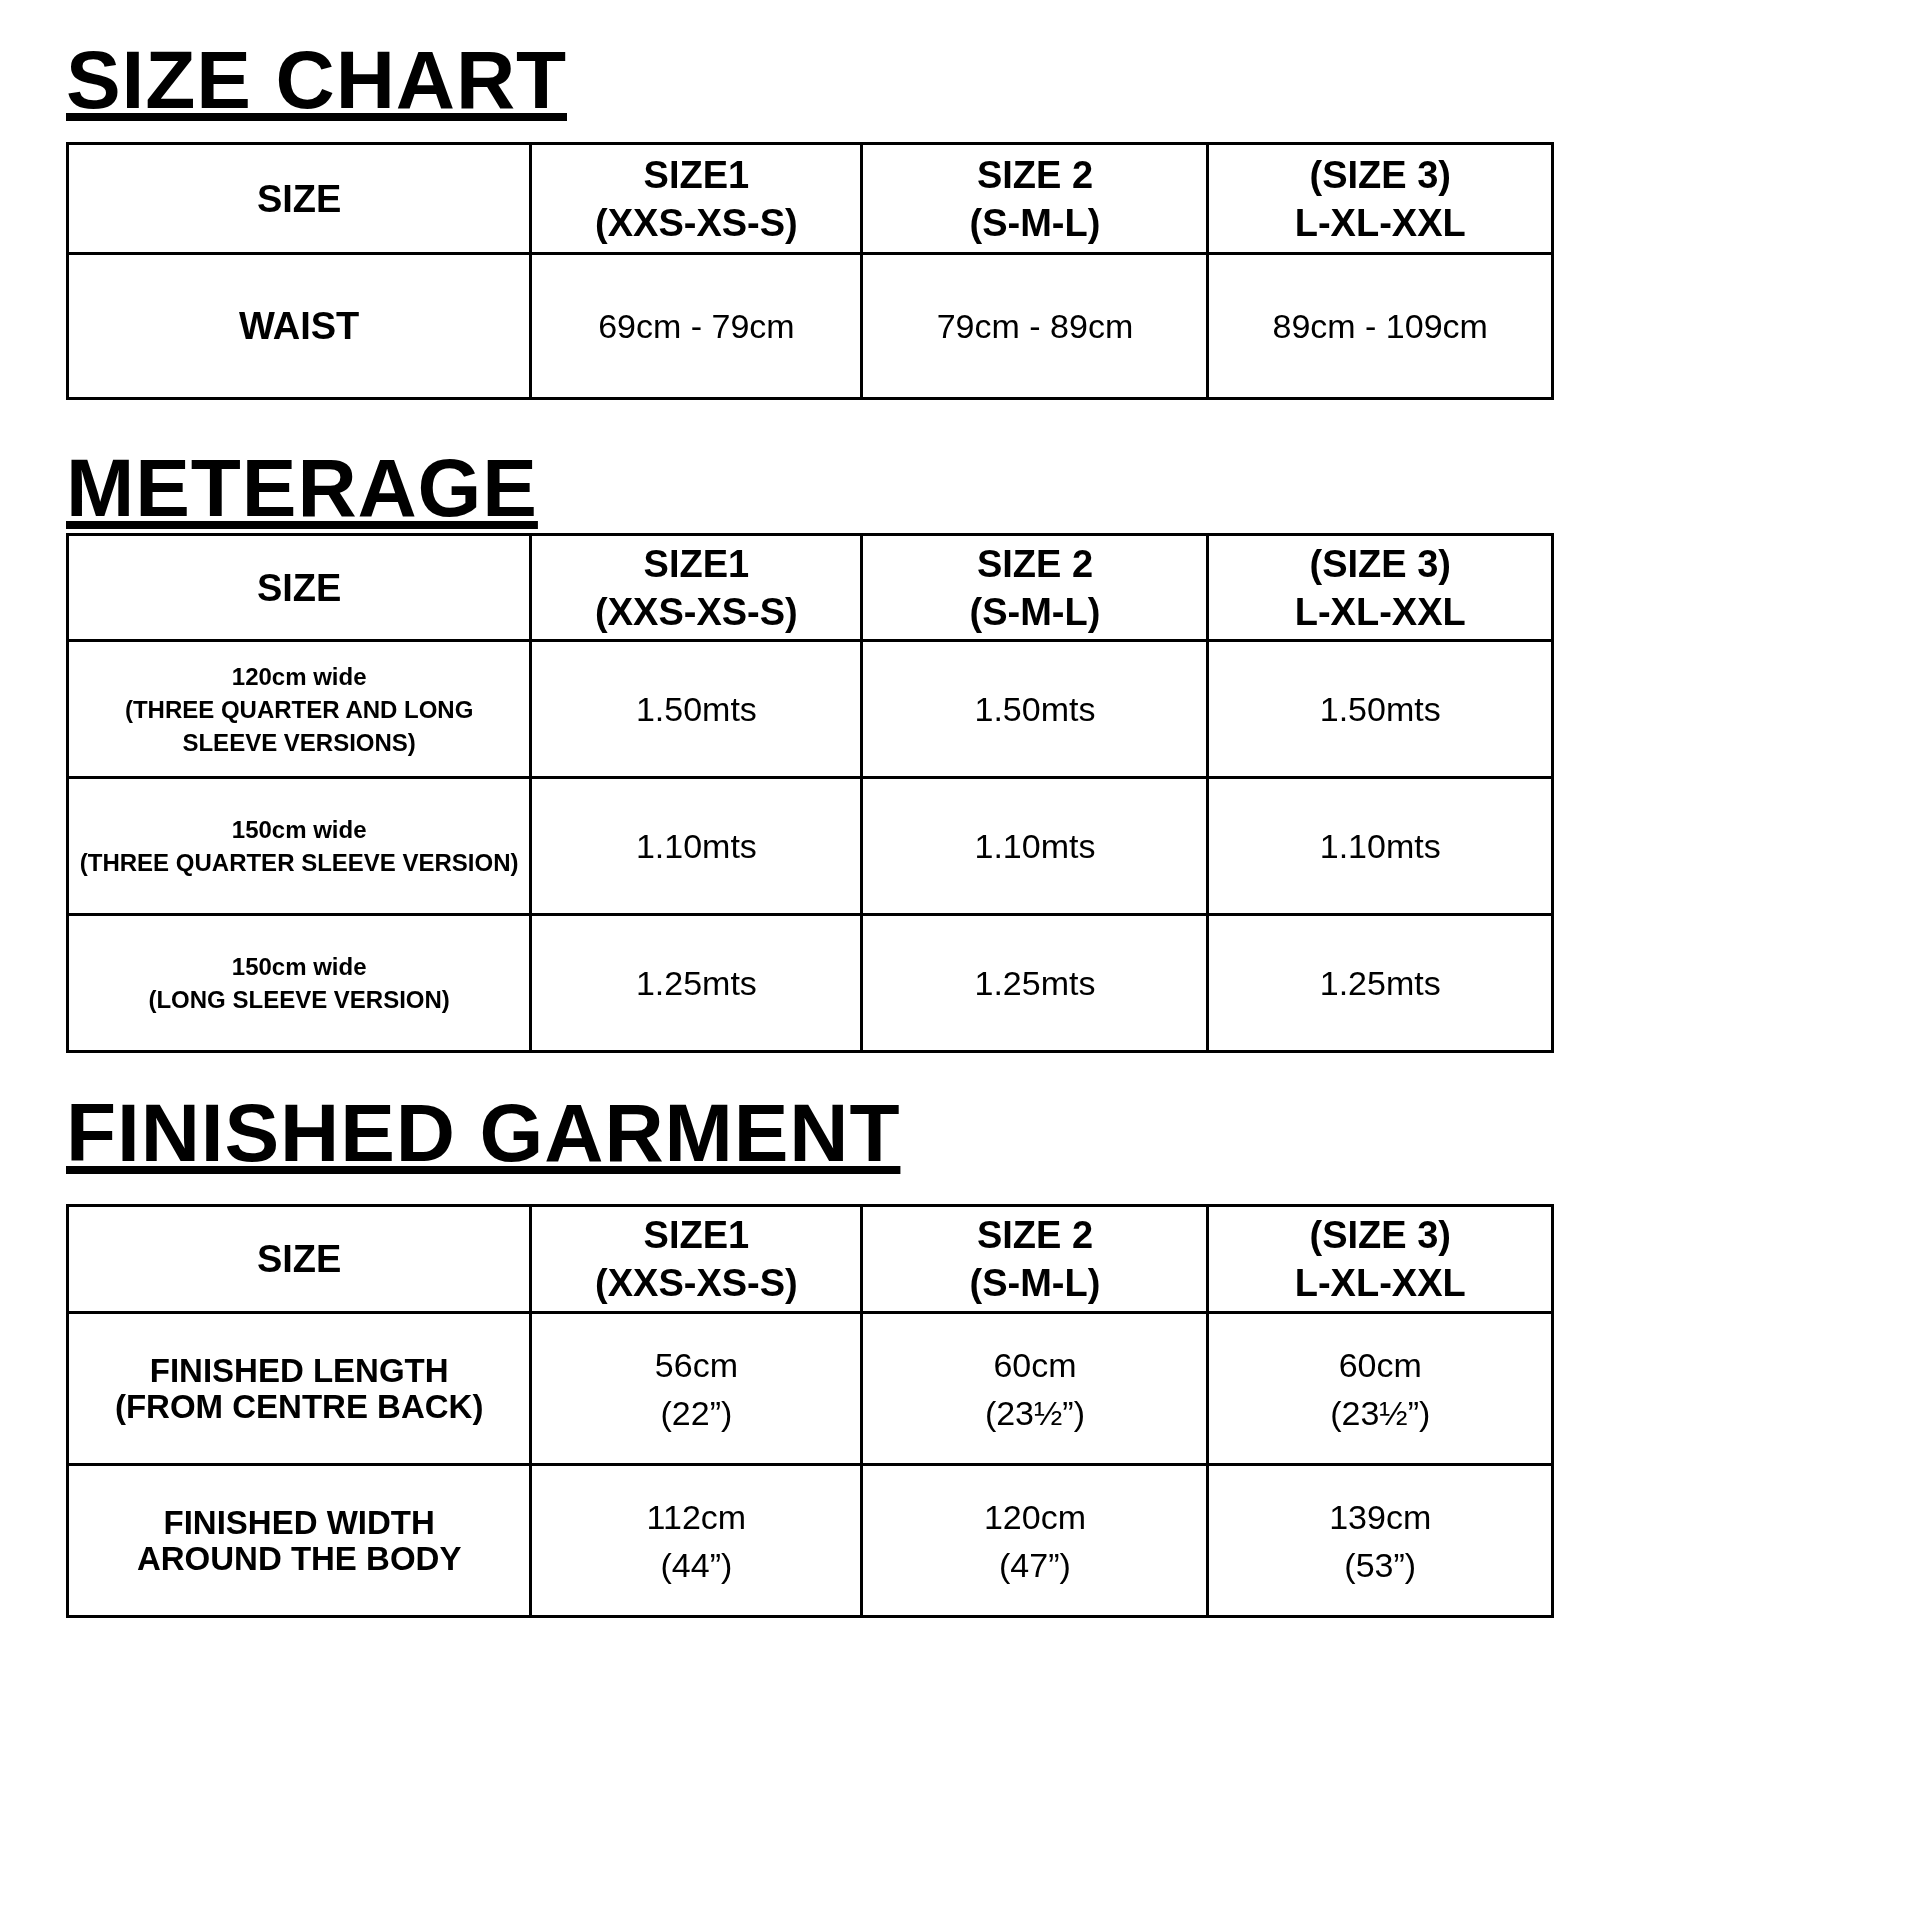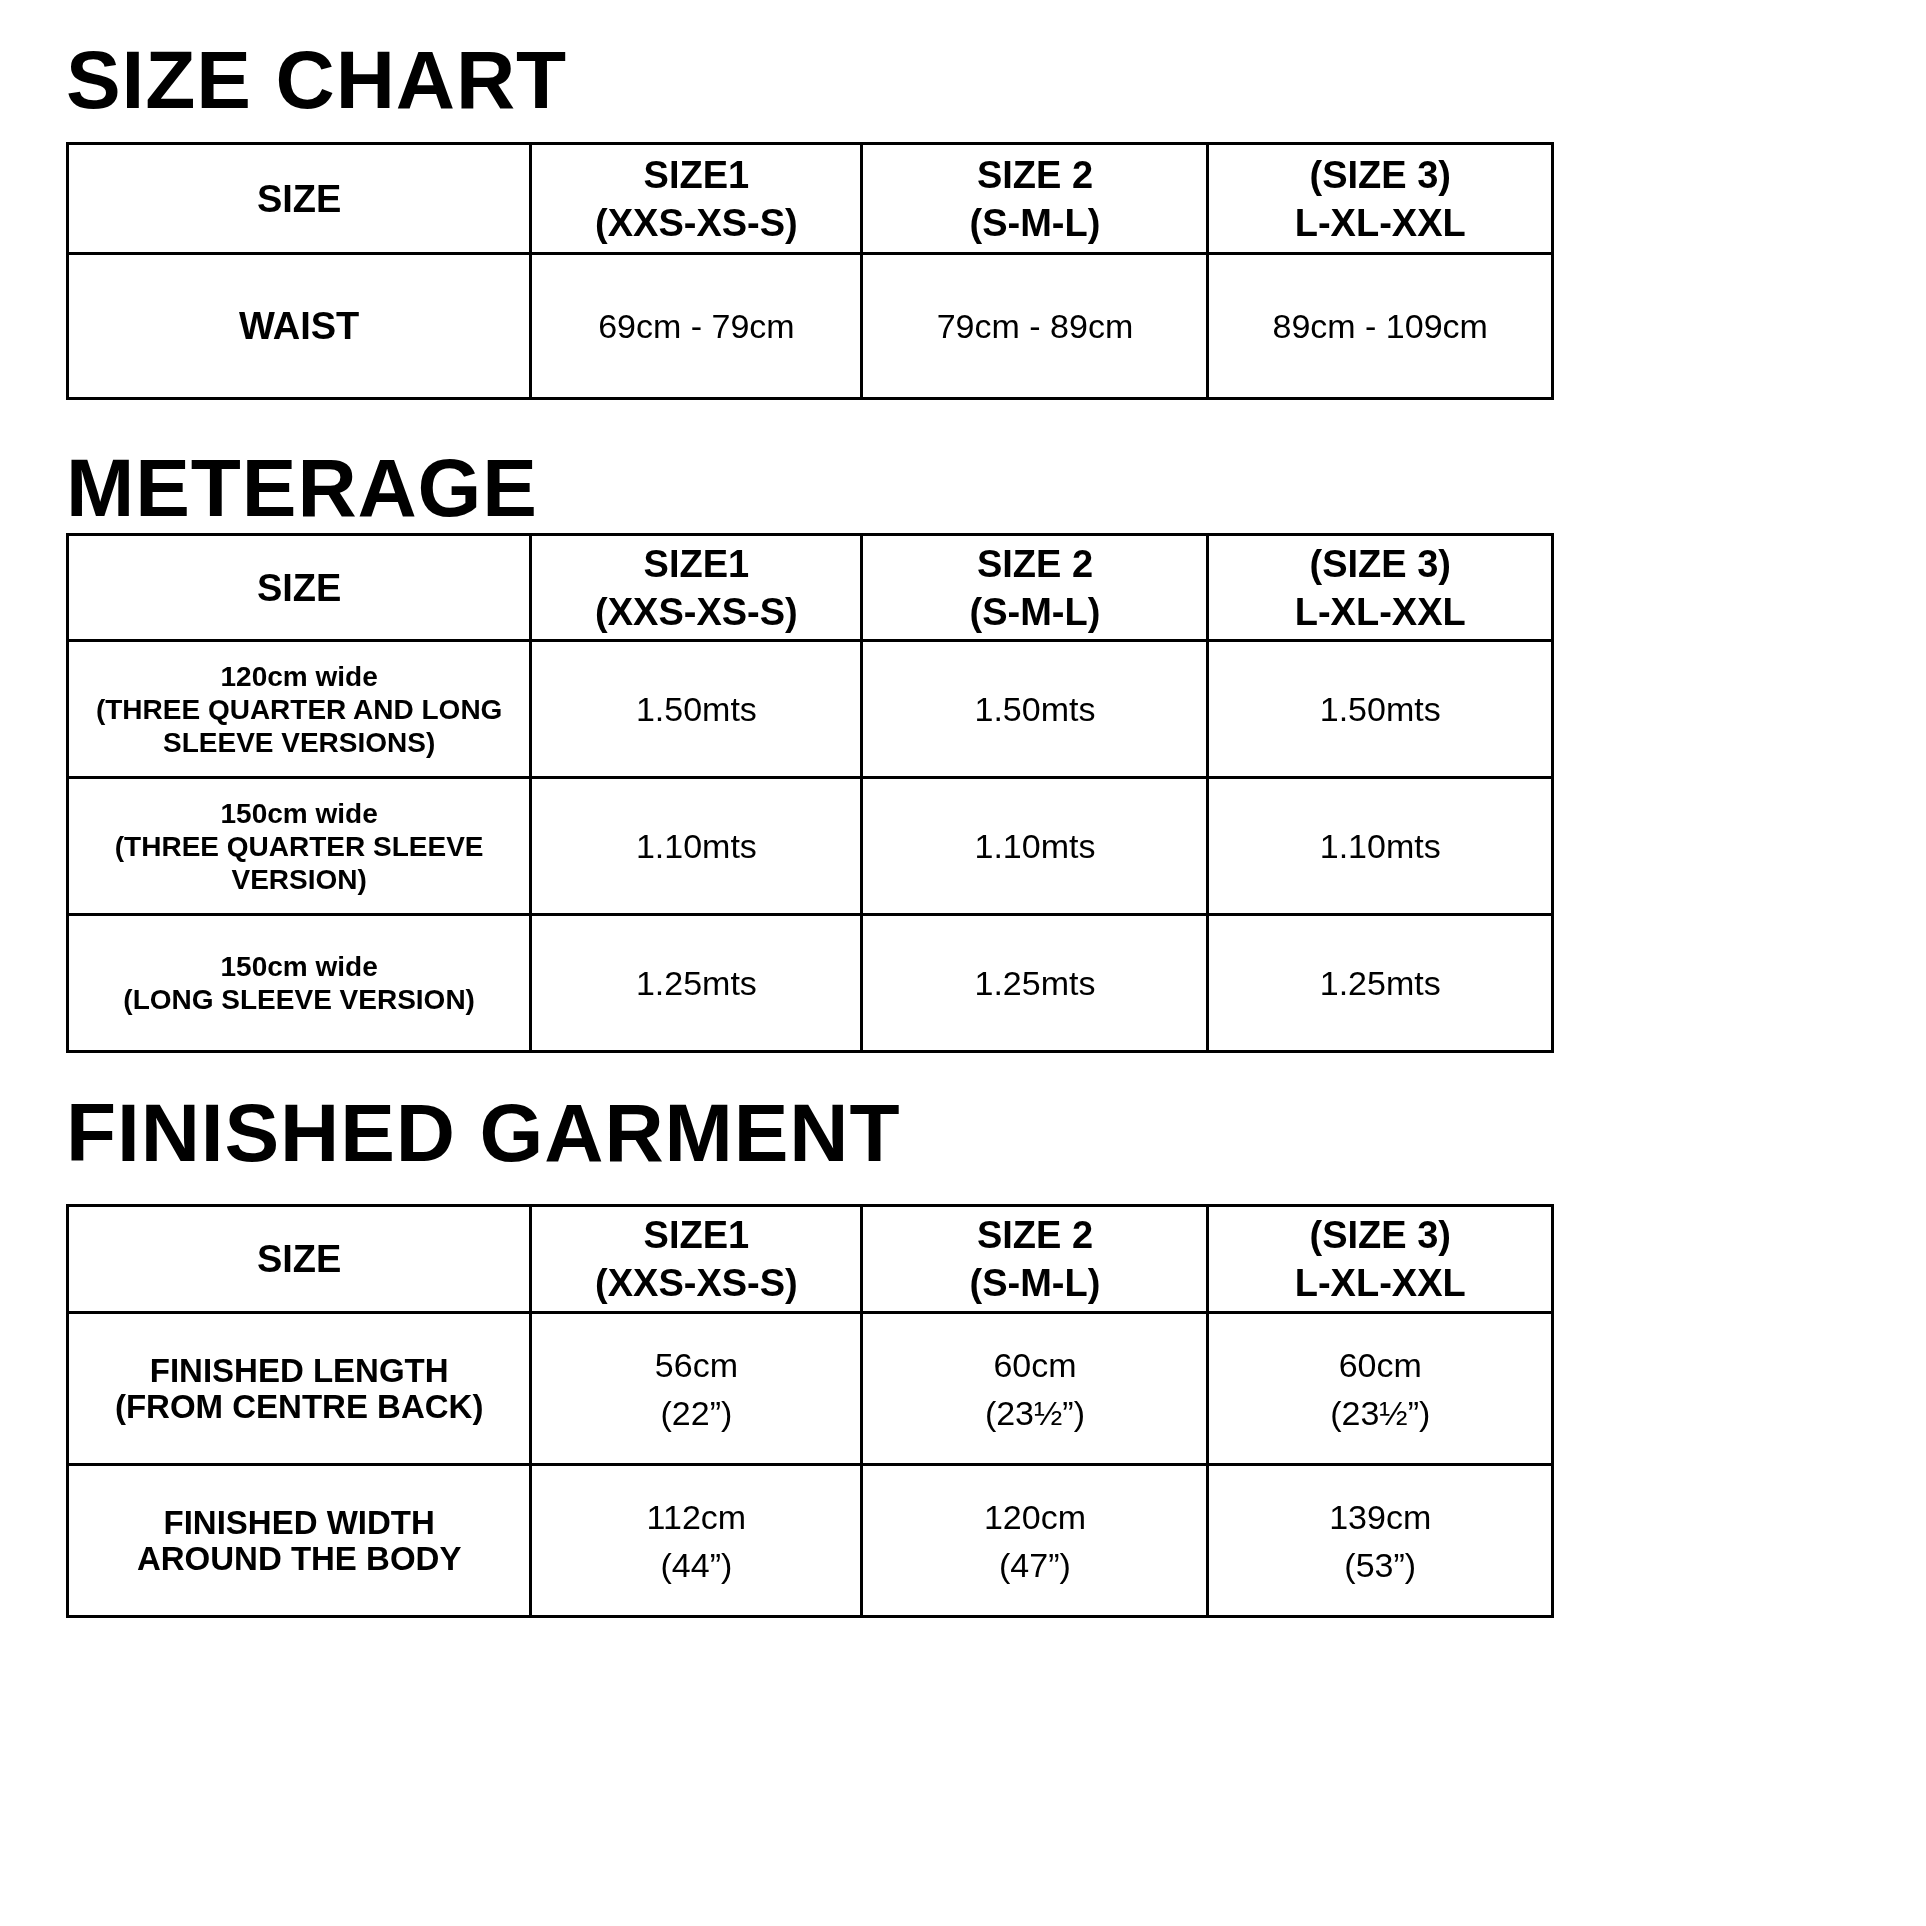--- a/index.html
+++ b/index.html
@@ -16,20 +16,21 @@
     color: #000000;
     overflow: hidden;
   }
   .section-title {
     margin: 0;
     font-size: 82px;
     font-weight: 700;
     letter-spacing: 0.9px;
     line-height: 91px;
     white-space: pre-line;
+    text-decoration: underline;
   }
   #title-1 { margin-bottom: 17px; }
   #title-2 { margin-top: 42px; margin-bottom: 0; }
   #title-3 { margin-top: 34px; margin-bottom: 26px; }
 
   table.spec-table {
     border-collapse: collapse;
     table-layout: fixed;
     width: 1488px;
   }
@@ -62,21 +63,21 @@
   }
 
   
   #table-1 tr.header-row { height: 110px; }
   #table-1 tr.data-row   { height: 145px; }
   #table-1 .row-label    { font-size: 38px; line-height: 45px; }
 
   
   #table-2 tr.header-row { height: 106px; }
   #table-2 tr.data-row   { height: 137px; }
-  #table-2 .row-label    { font-size: 28px; line-height: 33px; }
+  #table-2 .row-label    { font-size: 24px; line-height: 33px; }
 
   
   #table-3 tr.header-row { height: 107px; }
   #table-3 tr.data-row   { height: 152px; }
   #table-3 .row-label    { font-size: 33px; line-height: 36px; }
 </style>
 </head>
 <body>
 
 <h1 id="title-1" class="section-title">SIZE CHART</h1>

